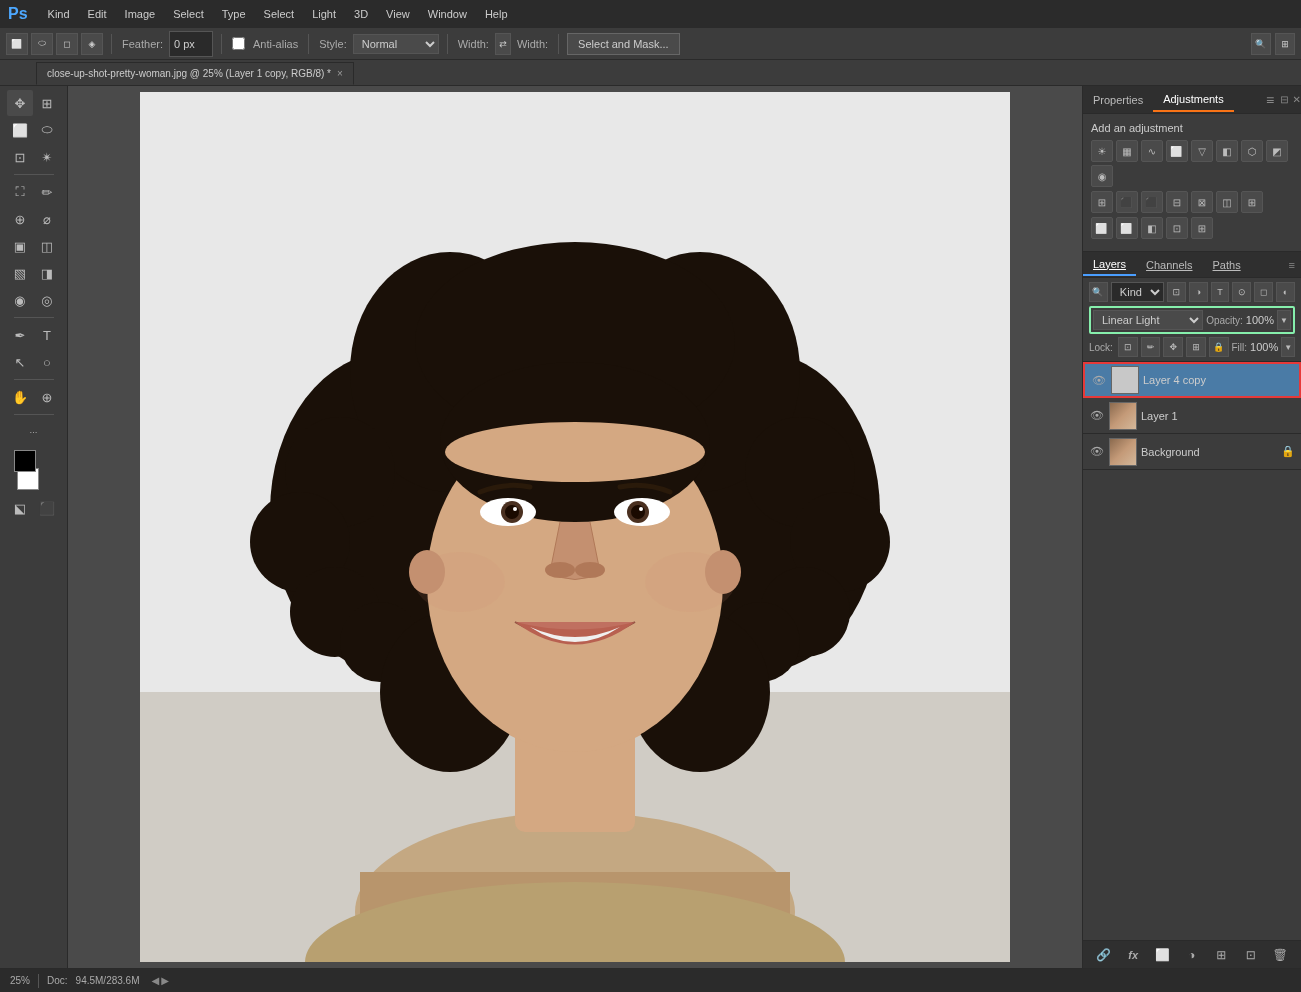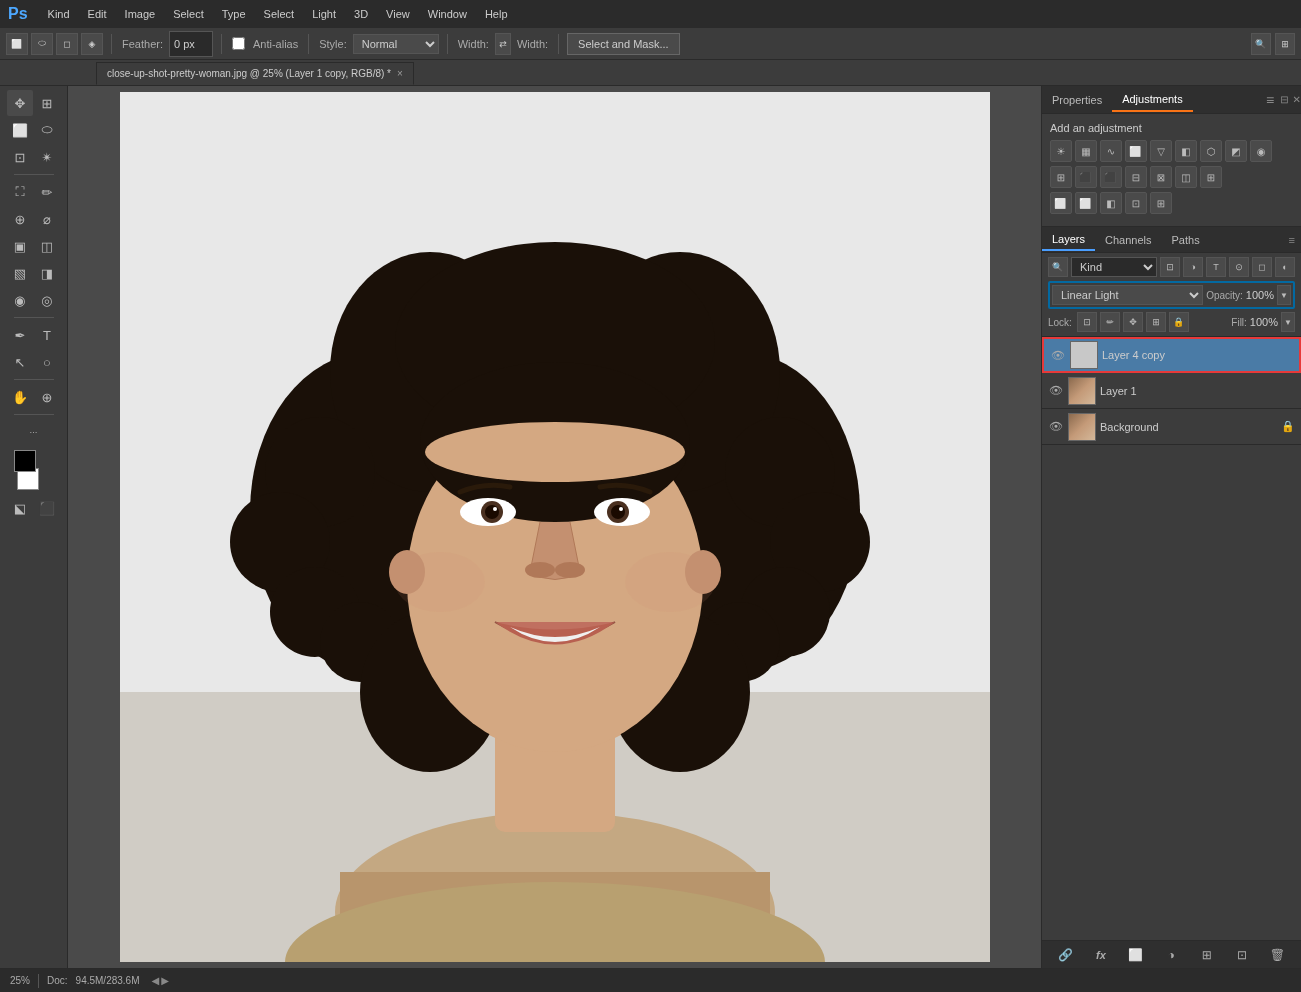--- a/index.html
+++ b/index.html
@@ -15,21 +15,21 @@
     .toolbar-group { display: flex; align-items: center; gap: 3px; }
     .toolbar-btn { width: 22px; height: 22px; background: #4a4a4a; border: 1px solid #555; display: flex; align-items: center; justify-content: center; cursor: pointer; font-size: 9px; color: #ccc; }
     .toolbar-label { color: #aaa; font-size: 11px; margin: 0 2px; }
     .toolbar-input { background: #2a2a2a; border: 1px solid #555; color: #ccc; font-size: 11px; height: 20px; padding: 12px 4px; width: 50px; }
     .toolbar-checkbox { margin: 0 2px; }
     .toolbar-select { background: #4a4a4a; border: 1px solid #555; color: #ccc; font-size: 11px; height: 20px; padding: 0 4px; }
     .toolbar-sep { width: 1px; height: 20px; background: #555; margin: 0 4px; }
     .select-mask-btn { background: #4a4a4a; border: 1px solid #666; color: #ccc; font-size: 11px; height: 22px; padding: 0 10px; cursor: pointer; }
 
     
-    #tabbar { display: flex; align-items: flex-end; background: #3c3c3c; padding-left: 96px; height: 26px; border-bottom: 1px solid #2a2a2a; }
+    #tabbar { display: flex; align-items: flex-end; background: #3c3c3c; padding-left: 36px; height: 26px; border-bottom: 1px solid #2a2a2a; }
     .tab { background: #4a4a4a; border: 1px solid #2a2a2a; border-bottom: none; color: #ccc; font-size: 11px; padding: 3px 10px; display: flex; align-items: center; gap: 6px; cursor: pointer; height: 23px; }
     .tab.active { background: #3c3c3c; border-bottom: 1px solid #3c3c3c; }
     .tab-close { color: #999; font-size: 10px; cursor: pointer; }
 
     
     #main { display: flex; width: 100%; height: calc(992px - 28px - 32px - 26px - 24px); }
 
     
     #tools { width: 68px; background: #3c3c3c; border-right: 1px solid #2a2a2a; display: flex; flex-direction: column; align-items: center; padding: 4px 0; gap: 1px; }
     .tool-row { display: flex; gap: 1px; }
@@ -38,48 +38,48 @@
     .tools-sep { width: 40px; height: 1px; background: #555; margin: 3px 0; }
     .color-swatches { display: flex; flex-direction: column; align-items: center; margin-top: 4px; }
     .fg-color { width: 22px; height: 22px; background: #000; border: 1px solid #888; position: relative; left: -3px; top: 3px; cursor: pointer; }
     .bg-color { width: 22px; height: 22px; background: #fff; border: 1px solid #888; position: relative; left: 3px; cursor: pointer; }
 
     
     #canvas-area { flex: 1; background: #4a4a4a; position: relative; overflow: hidden; display: flex; align-items: center; justify-content: center; }
     #canvas-img { width: 870px; height: 870px; background: #e8e8e8; position: relative; overflow: hidden; }
 
     
-    #right-panel { width: 260px; background: #3c3c3c; border-left: 1px solid #2a2a2a; display: flex; flex-direction: column; }
+    #right-panel { width: 219px; background: #3c3c3c; border-left: 1px solid #2a2a2a; display: flex; flex-direction: column; }
 
     
     #panel-tabs { display: flex; background: #2f2f2f; border-bottom: 1px solid #2a2a2a; align-items: center; height: 28px; }
     .panel-tab { color: #bbb; font-size: 11px; padding: 5px 10px; cursor: pointer; }
     .panel-tab.active { color: #fff; border-bottom: 2px solid #f97316; }
     .panel-menu-icon { margin-left: auto; margin-right: 6px; color: #888; cursor: pointer; font-size: 14px; }
     .panel-collapse { color: #888; cursor: pointer; font-size: 10px; margin-right: 4px; }
 
     
     #adjustments { padding: 8px; background: #3c3c3c; border-bottom: 1px solid #2a2a2a; }
     .adj-title { color: #ccc; font-size: 11px; margin-bottom: 6px; }
     .adj-icons-row { display: flex; gap: 3px; margin-bottom: 4px; flex-wrap: wrap; }
     .adj-icon { width: 22px; height: 22px; background: #4a4a4a; border: 1px solid #555; display: flex; align-items: center; justify-content: center; cursor: pointer; font-size: 10px; color: #bbb; border-radius: 2px; }
 
     
     #layers-section { flex: 1; display: flex; flex-direction: column; }
     #layers-tabs { display: flex; background: #2f2f2f; border-bottom: 1px solid #2a2a2a; height: 26px; align-items: center; }
-    .layers-tab { color: #bbb; font-size: 11px; padding: 4px 10px; cursor: pointer; }
+    .layers-tab { color: #bbb; font-size: 11px; padding: 4px 10px; cursor: pointer; text-decoration: underline; }
     .layers-tab.active { color: #fff; border-bottom: 2px solid #4a9eff; }
     .layers-tab-menu { margin-left: auto; margin-right: 6px; color: #888; cursor: pointer; }
 
     
     #layer-controls { padding: 4px 6px; background: #3c3c3c; border-bottom: 1px solid #2a2a2a; }
     .layer-search-row { display: flex; align-items: center; gap: 3px; margin-bottom: 4px; }
     .layer-search { flex: 1; background: #2a2a2a; border: 1px solid #555; color: #ccc; font-size: 11px; height: 20px; padding: 0 4px; }
     .layer-icon-btn { width: 20px; height: 20px; background: #4a4a4a; border: 1px solid #555; display: flex; align-items: center; justify-content: center; cursor: pointer; font-size: 9px; color: #bbb; }
-    .blend-mode-row { display: flex; align-items: center; gap: 3px; border: 2px solid #0369a1; border-radius: 2px; padding: 2px; }
+    .blend-mode-row { display: flex; align-items: center; gap: 3px; border: 2px solid #86efac; border-radius: 2px; padding: 2px; }
     .blend-select { background: #4a4a4a; border: 1px solid #555; color: #ccc; font-size: 11px; height: 20px; flex: 1; padding: 0 4px; }
     .opacity-label { color: #aaa; font-size: 10px; }
     .opacity-value { color: #ccc; font-size: 11px; }
     .lock-row { display: flex; align-items: center; gap: 3px; margin-top: 3px; }
     .lock-label { color: #aaa; font-size: 10px; margin-right: 2px; }
     .fill-label { color: #aaa; font-size: 10px; margin-left: auto; }
     .fill-value { color: #ccc; font-size: 11px; }
 
     
     #layer-list { flex: 1; overflow-y: auto; background: #3c3c3c; }

